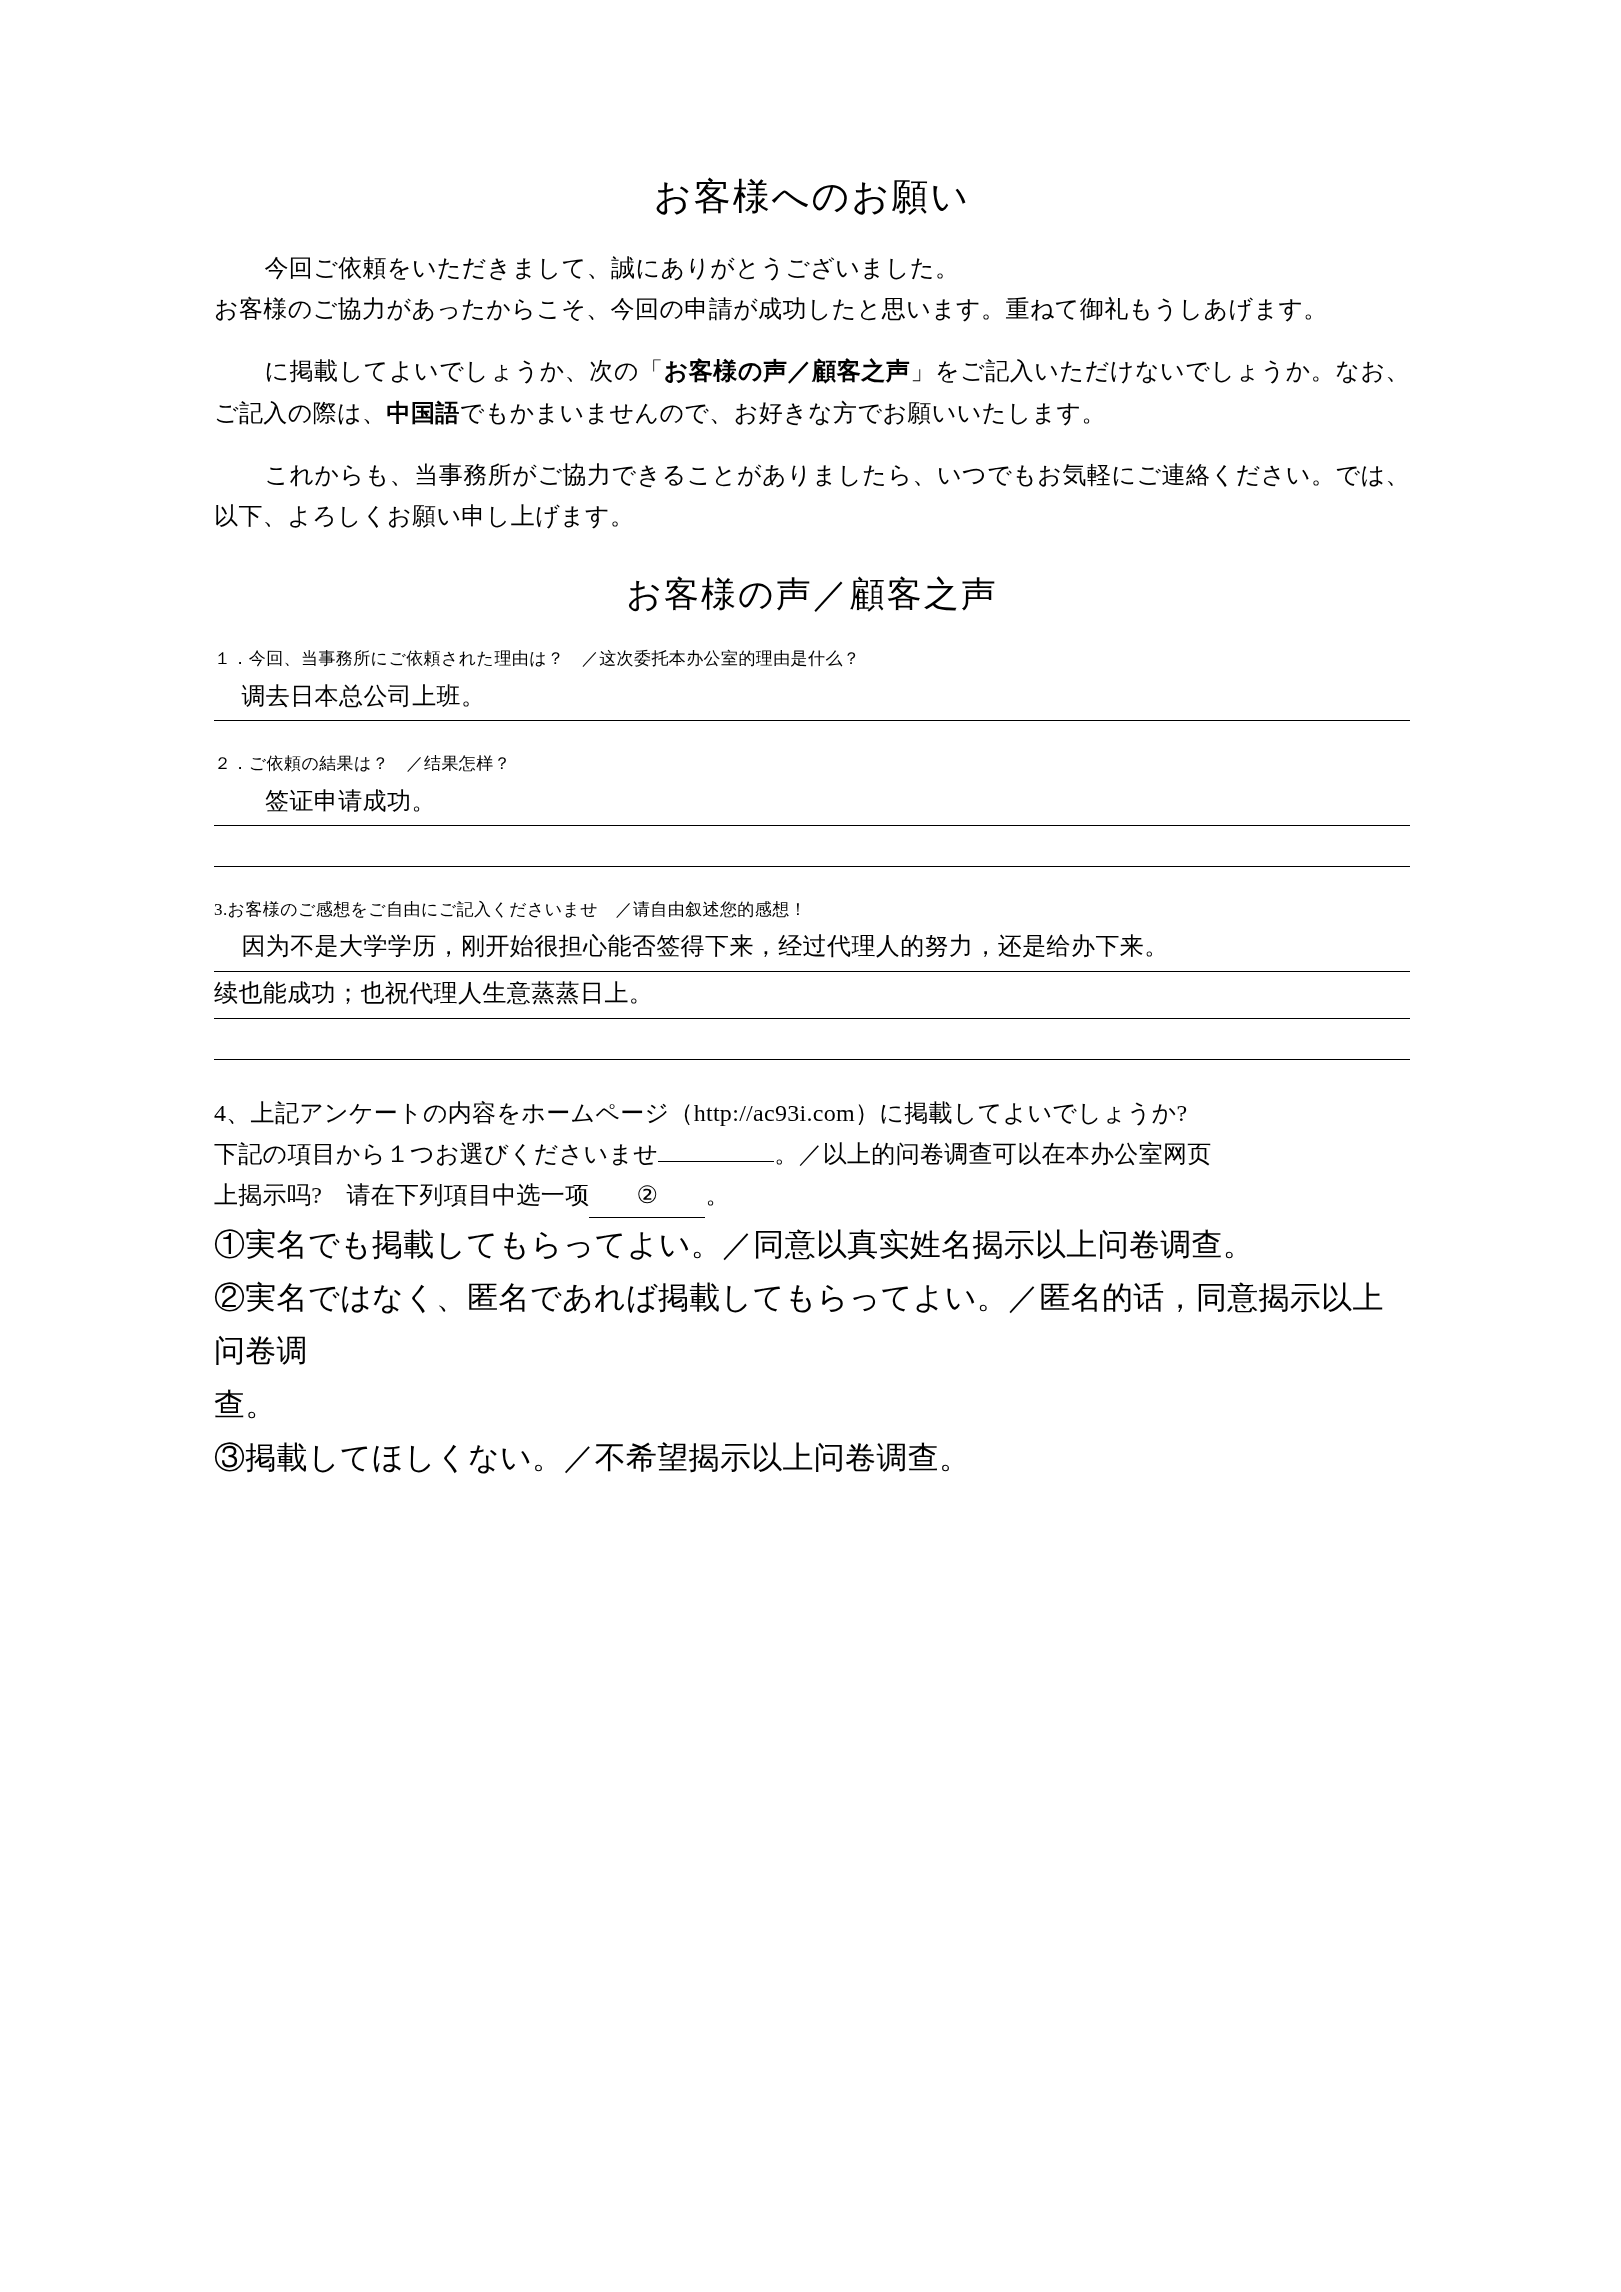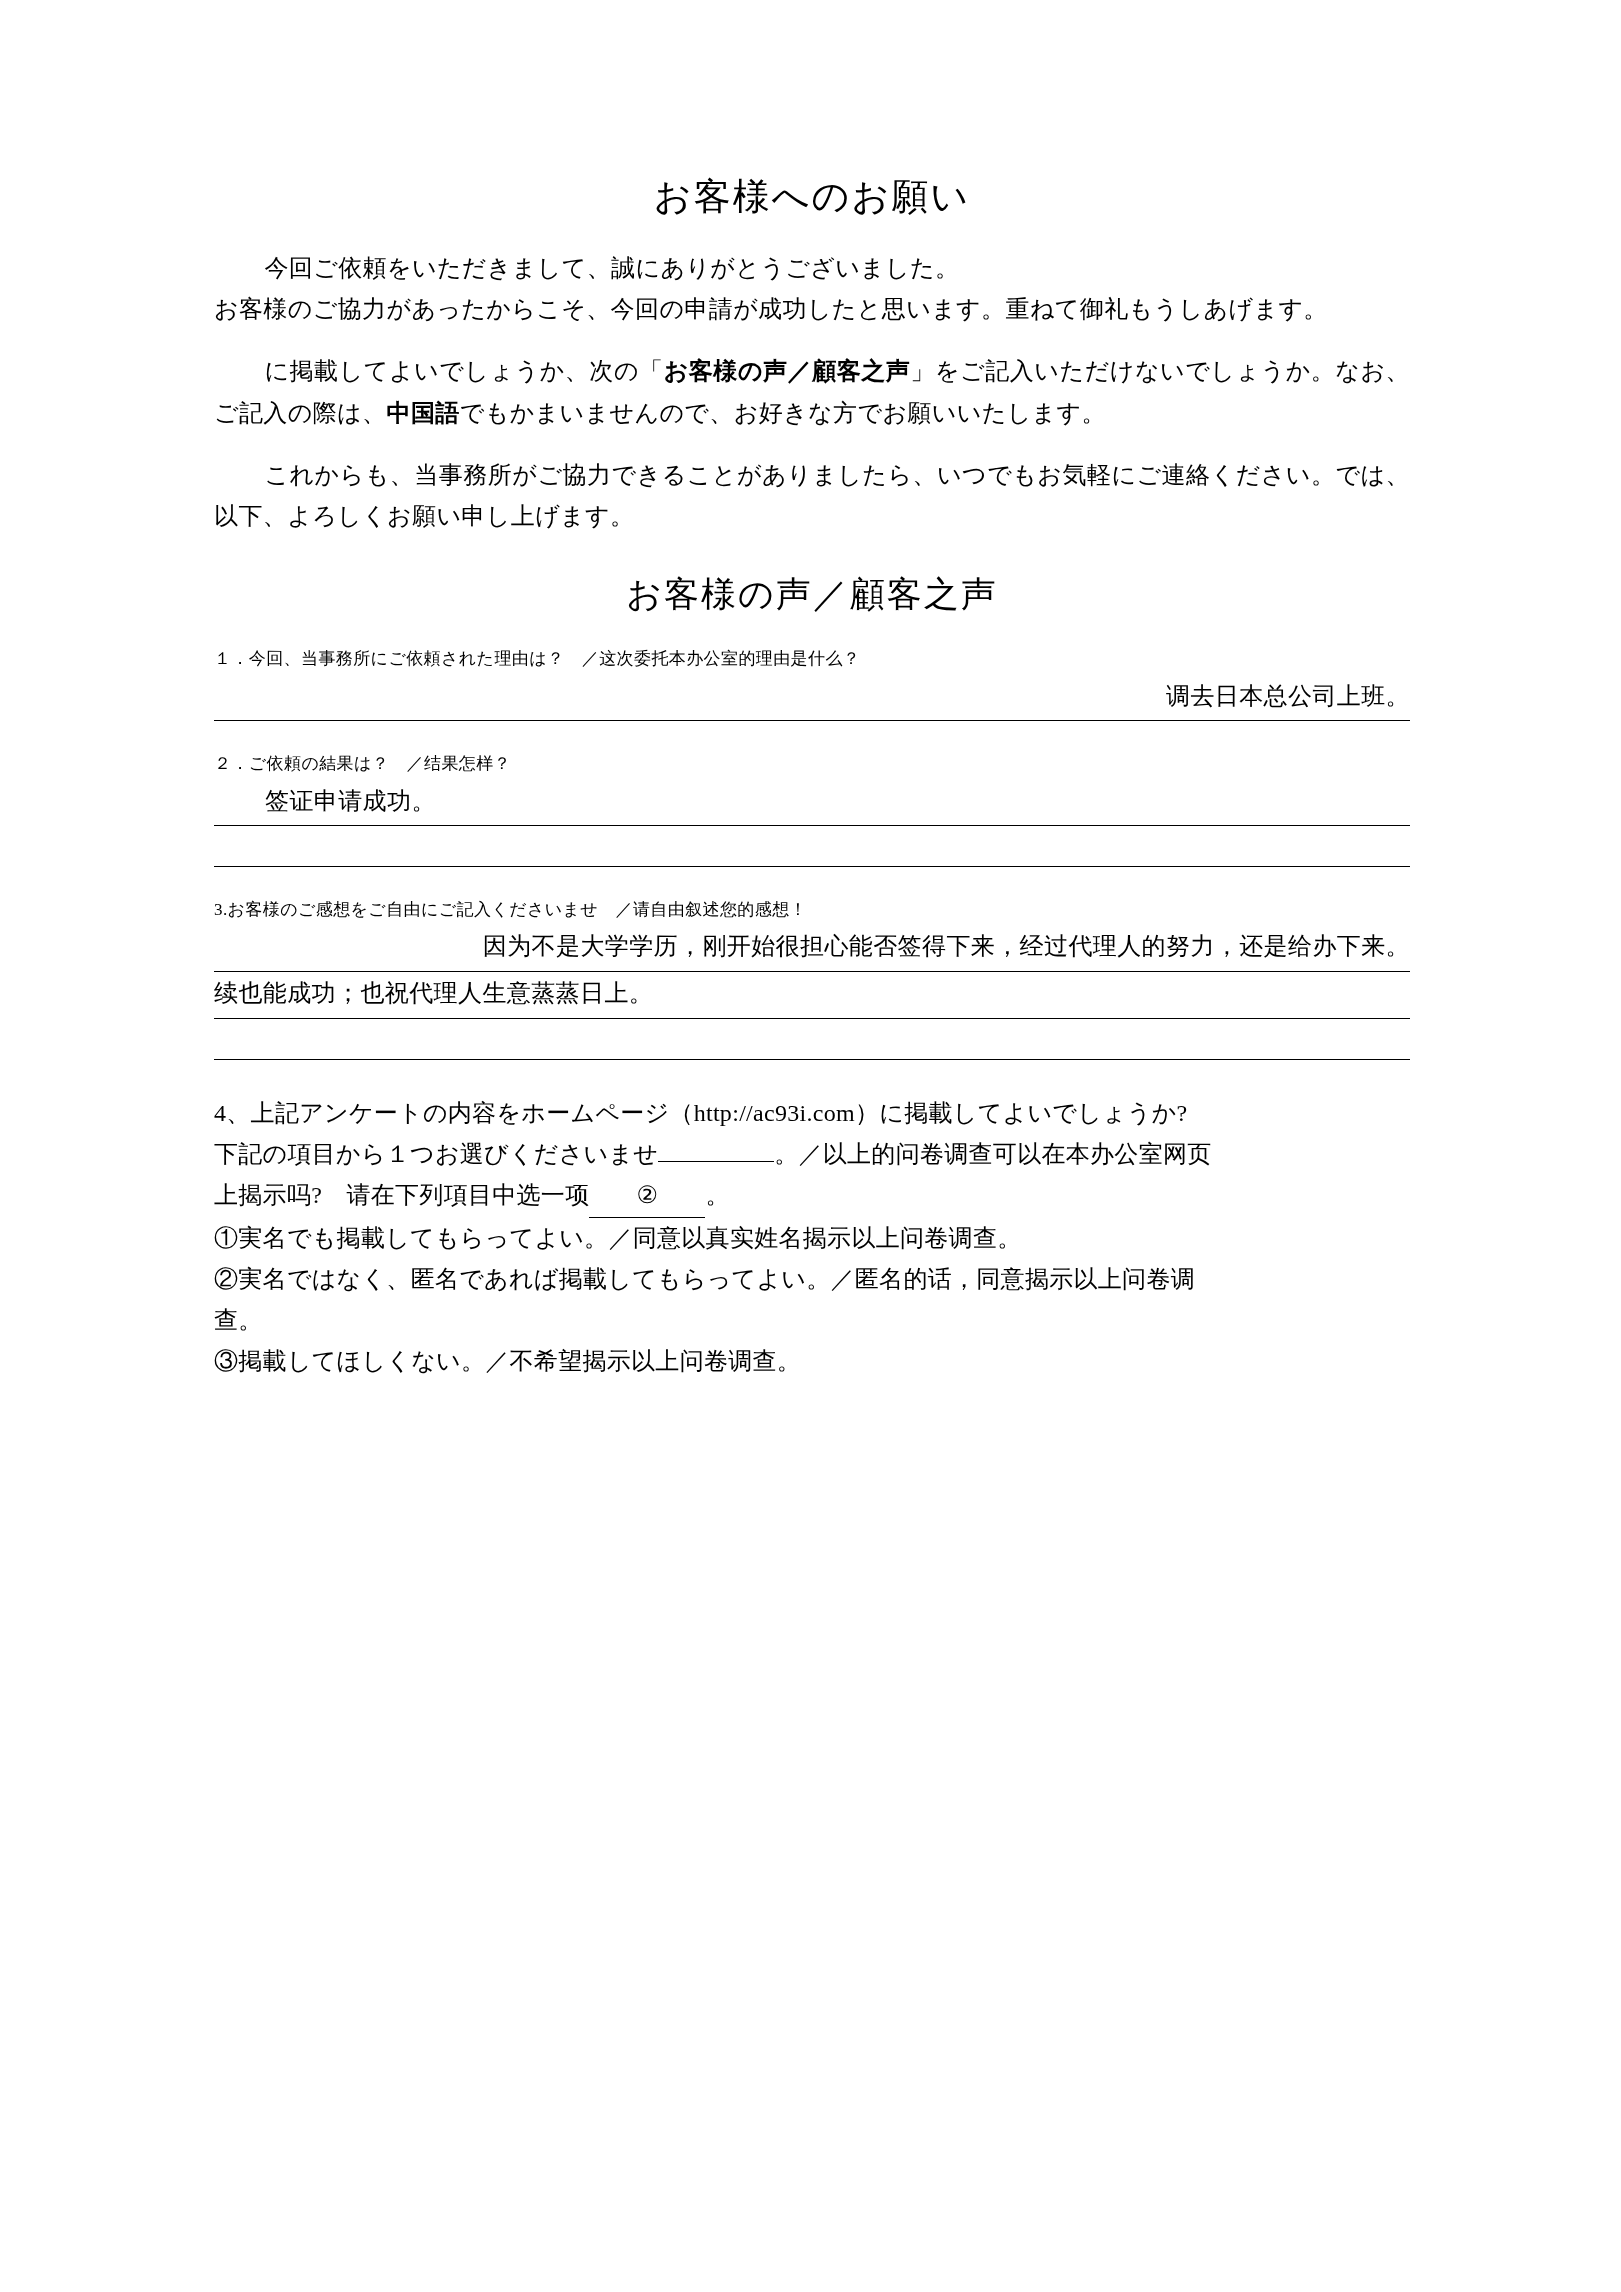--- a/index.html
+++ b/index.html
@@ -75,42 +75,41 @@
     border-bottom: 1.6px solid #000;
     padding: 2px 0 4.9px 0;
     min-height: 29px;
     letter-spacing: 0.4px;
   }
   .ans-line.blank {
     min-height: 33px;
   }
   .ans-indent {
     padding-left: 27.4px;
-    text-align: right;
   }
   .ans-indent2 {
     padding-left: 51px;
   }
   .q4-block {
     margin-top: 33px;
   }
   .q4-line {
     font-size: 24px;
     line-height: 1.72;
     letter-spacing: 0.3px;
     margin: 0;
   }
   .underline-blank {
     display: inline-block;
     border-bottom: 1.5px solid #000;
     min-width: 116px;
     text-align: center;
   }
   .opt-line {
-    font-size: 24px;
+    font-size: 31px;
     line-height: 1.72;
     letter-spacing: 0.3px;
     margin: 0;
   }
   .url {
     font-family: "Liberation Serif", "DejaVu Serif", serif;
     text-align: right;
   }
 </style>
 </head>

